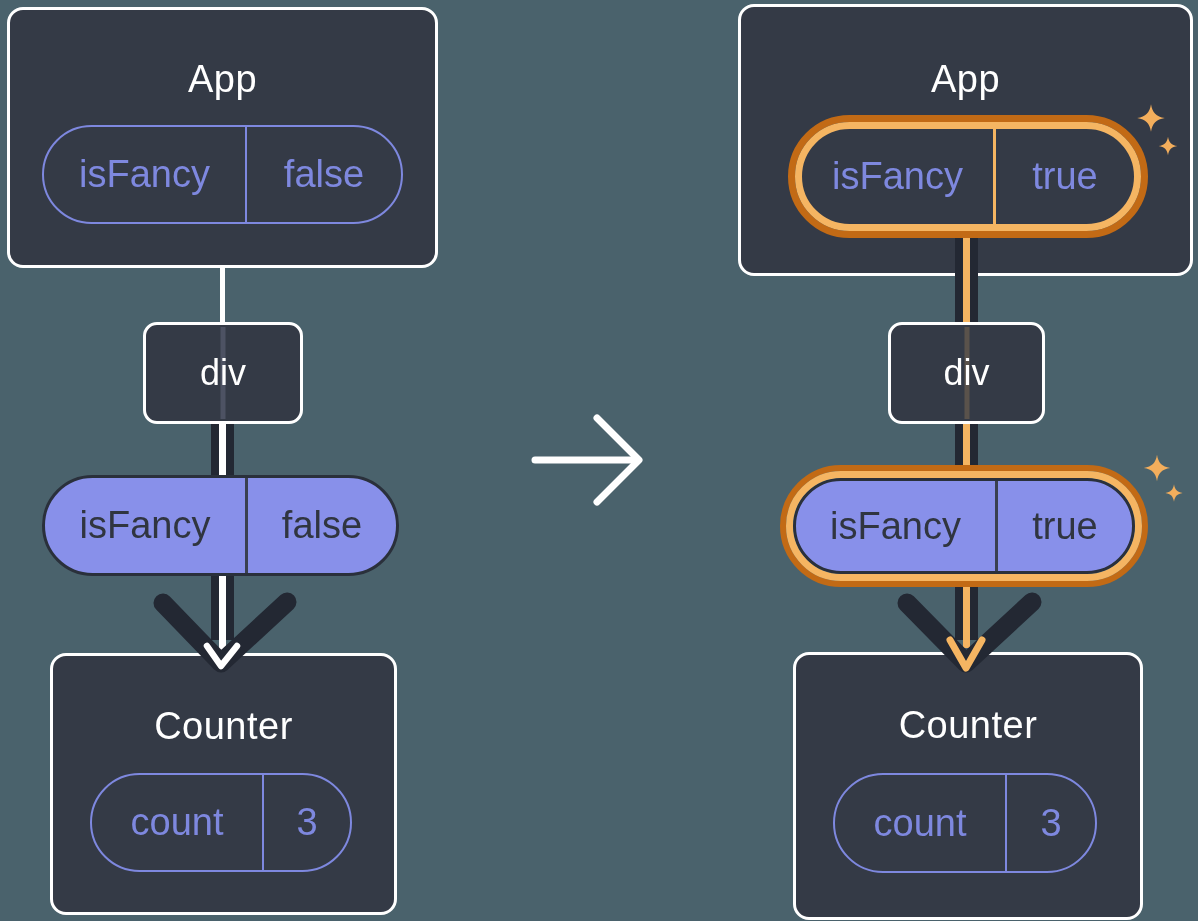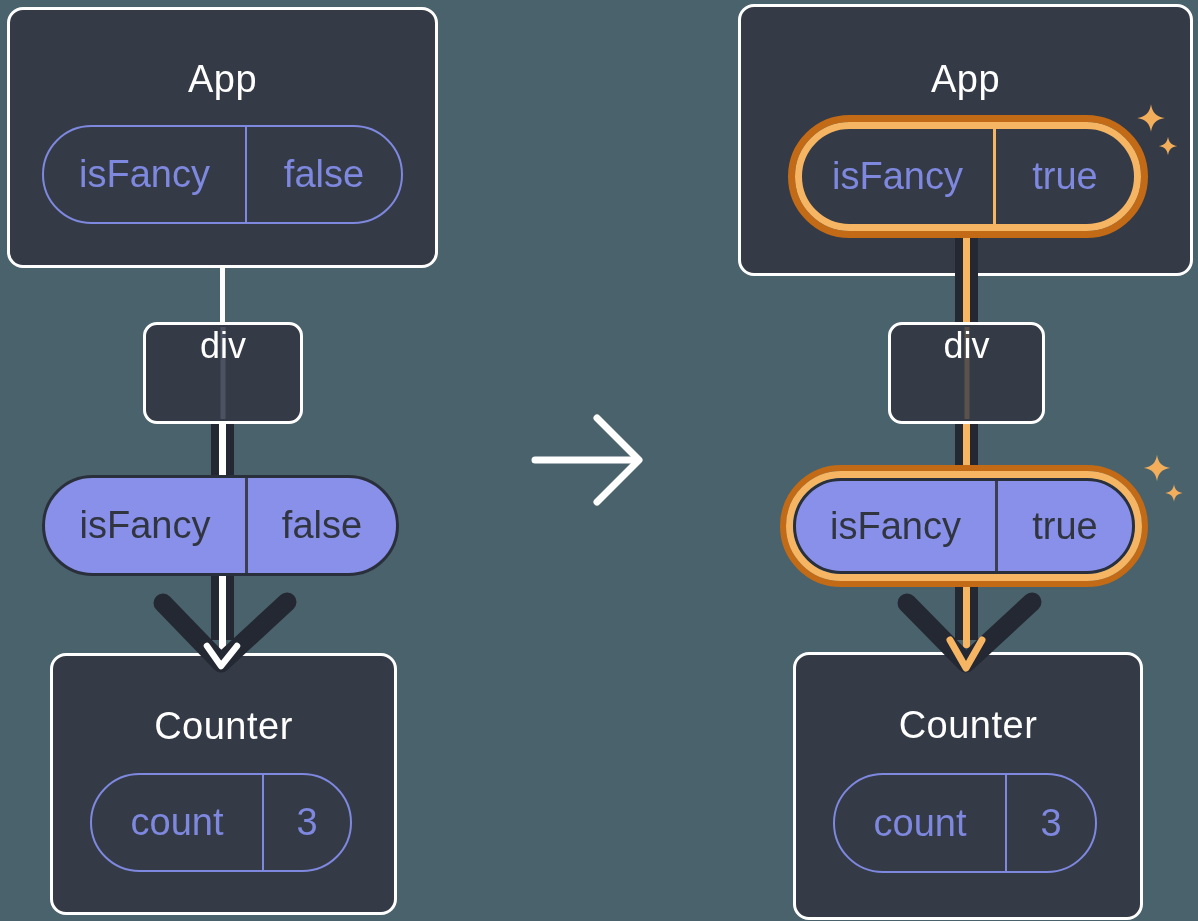--- a/index.html
+++ b/index.html
@@ -38,21 +38,21 @@
   .ring-outer.thin{border-width:6px}
   .ring-inner{width:100%;height:100%;border:7px solid var(--highlight-orange-light);border-radius:58px;display:flex;overflow:hidden}
   .ring-pill{flex:1;display:flex;font-size:38px;color:var(--purple);border-radius:48px}
   .ring-pill .cell{display:flex;align-items:center;justify-content:center}
   .ring-pill .cell.grow{flex:1}
   .ring-pill.hollow .cell.name{border-right:3px solid var(--highlight-orange-light)}
   .ring-pill.lav{background:var(--lavender-fill);border:3px solid #2A303B;color:var(--dark-text)}
   .ring-pill.lav .cell.name{border-right:3px solid #3A4050}
 
   .div-box{position:absolute;background:var(--box);border:3.5px solid var(--box-border);border-radius:14px;
-           display:flex;justify-content:center;z-index:3}
+           display:flex;align-items:center;justify-content:center;z-index:3}
   .div-box .core-trace{position:absolute;top:2px;bottom:2px;left:50%;transform:translateX(-50%);width:5px}
   .div-box .lbl{position:relative;color:#fff;font-size:36px;font-weight:500;z-index:1}
 
   svg{position:absolute;overflow:visible}
   .arrow-layer{z-index:5}
   .sparkle-layer{z-index:6}
 </style>
 </head>
 <body>
 

